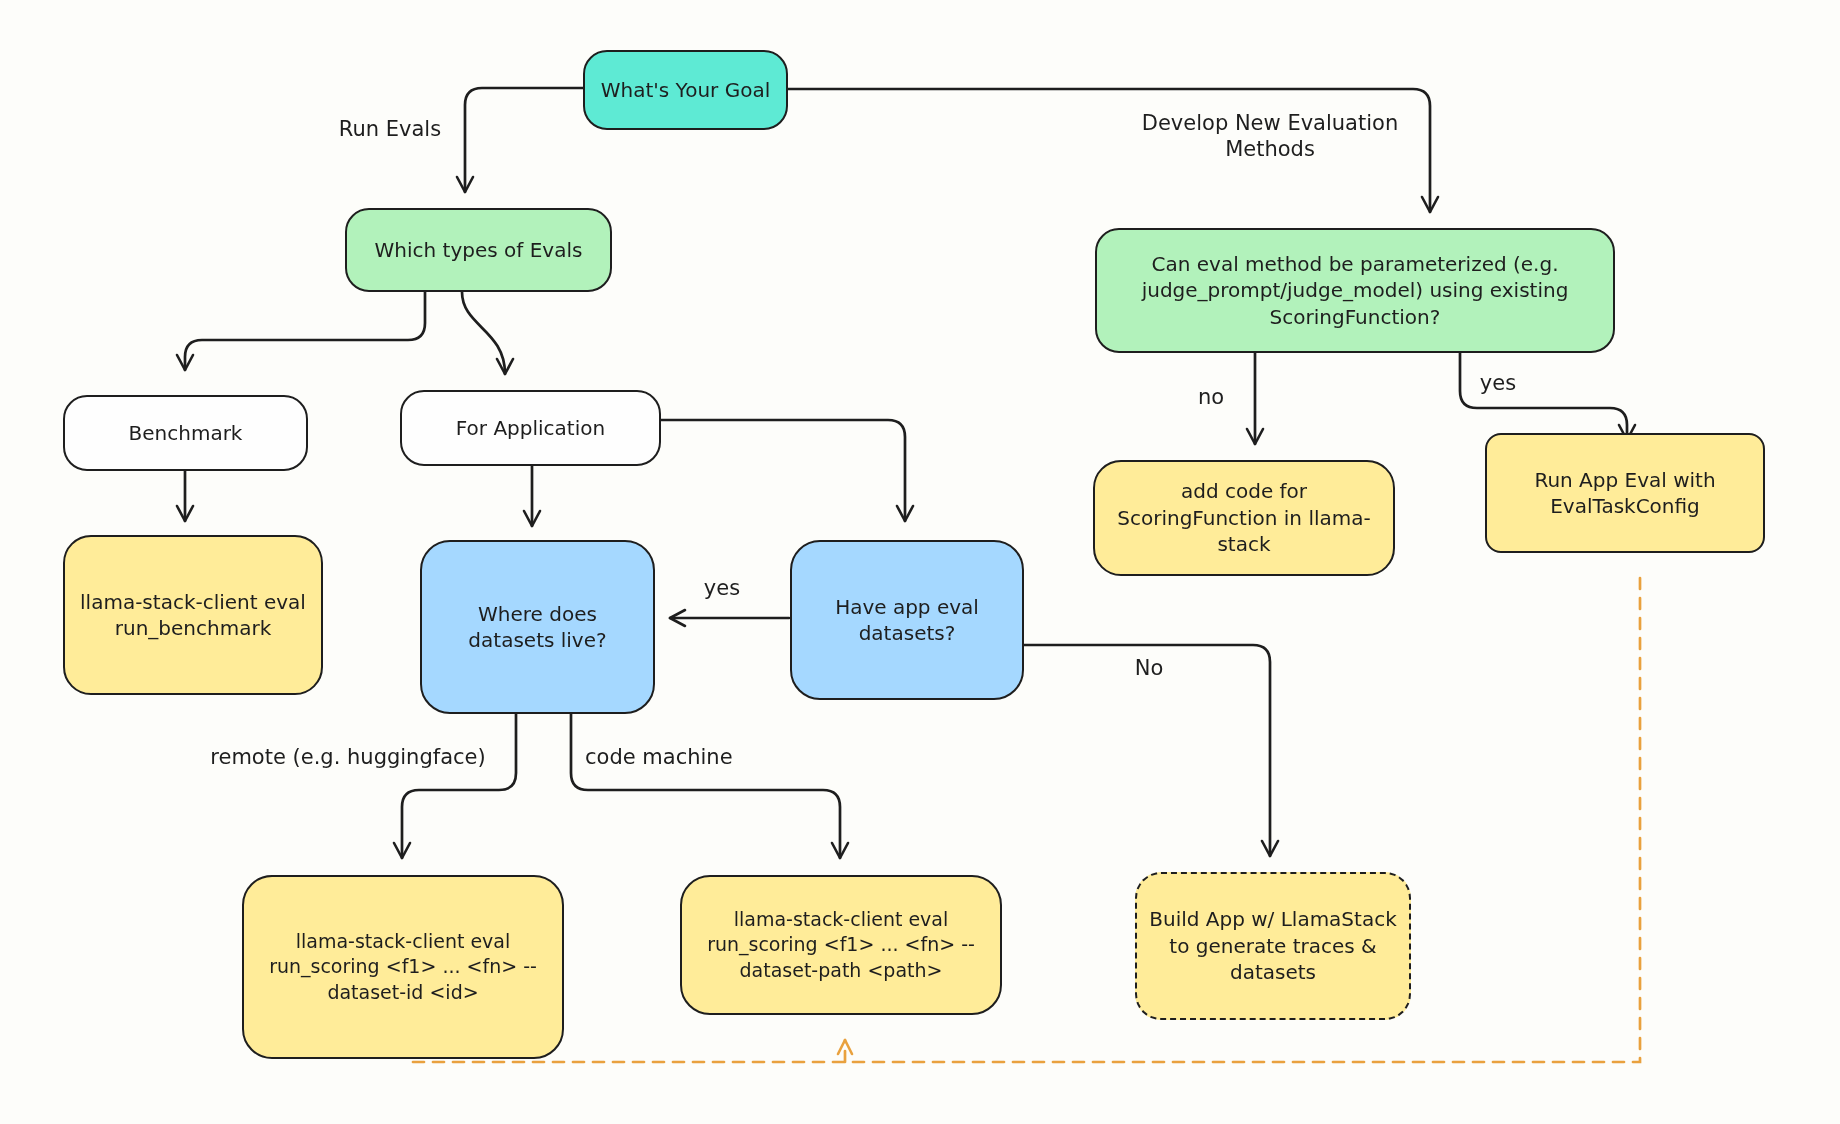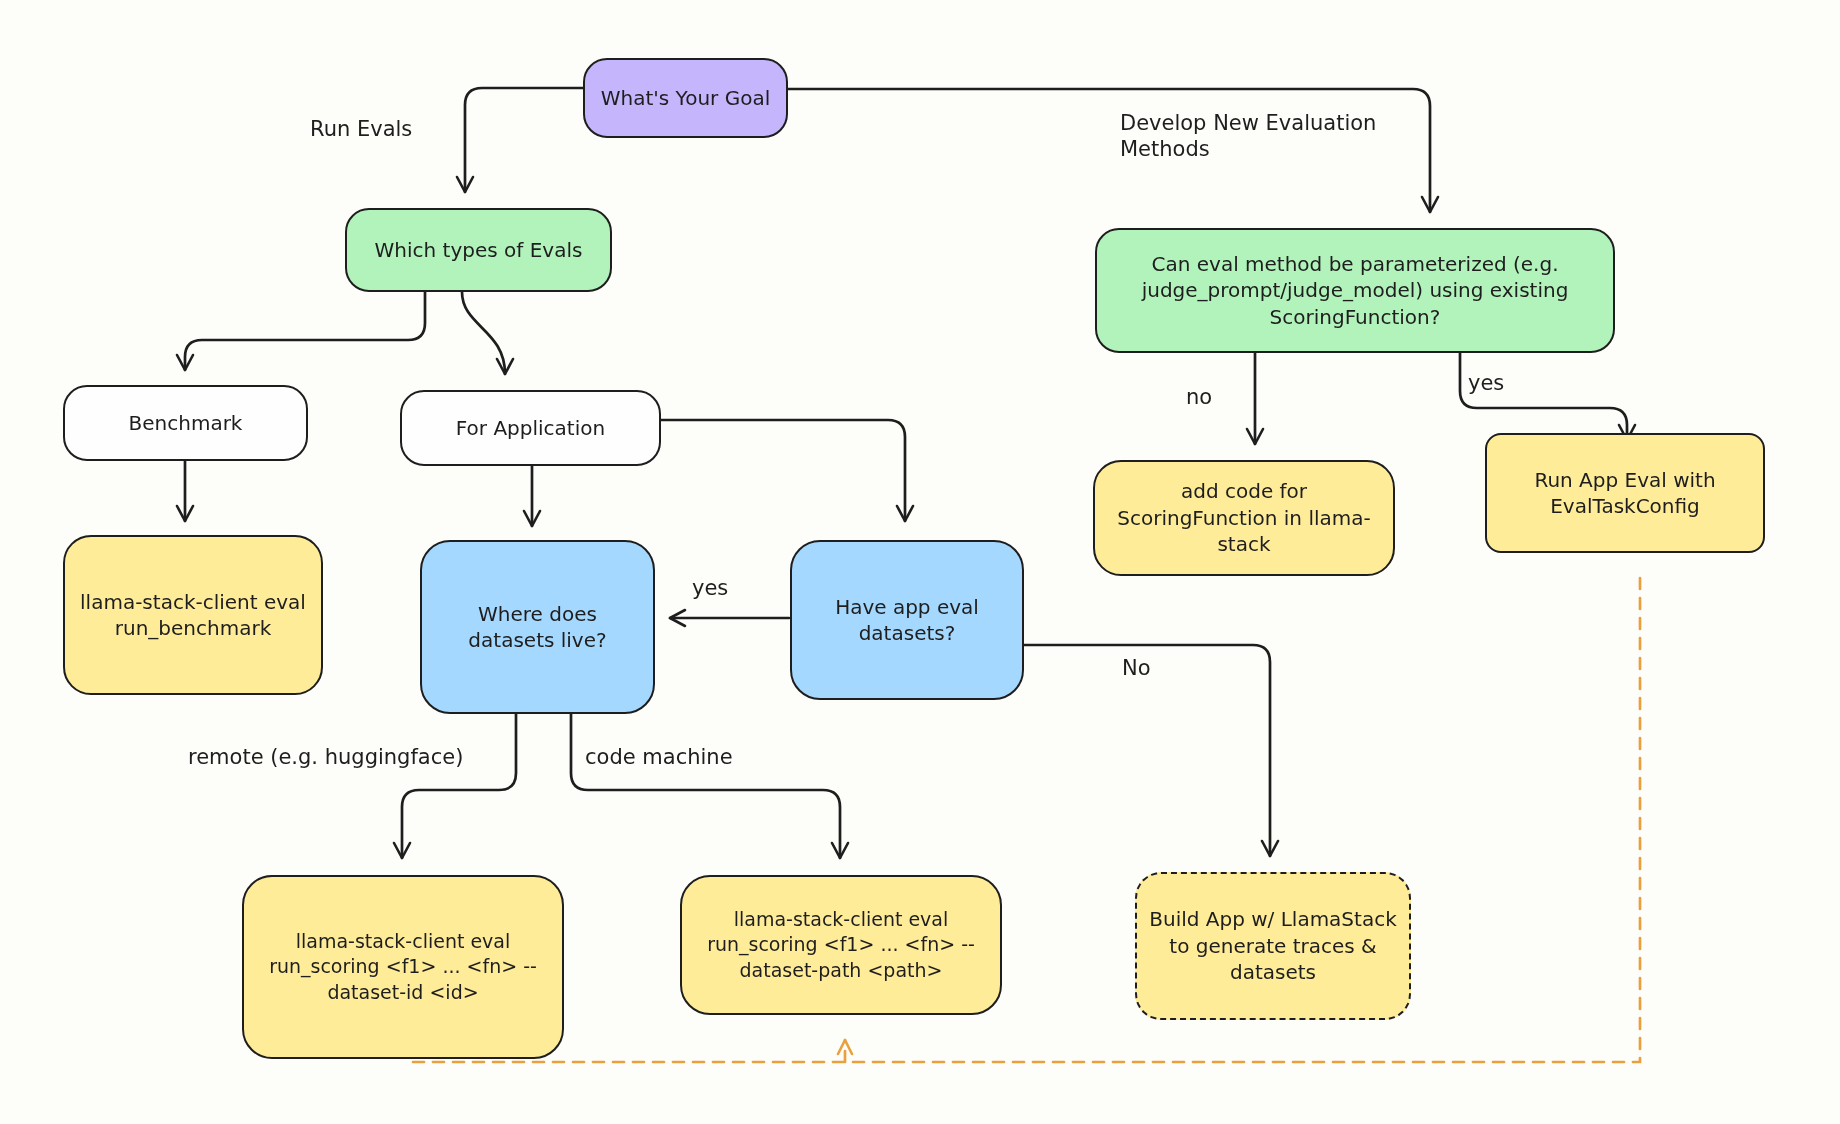--- a/index.html
+++ b/index.html
@@ -23,32 +23,33 @@
     text-align:center;
     border:2.6px solid #1e1e1e;
     border-radius:24px;
     color:#1e1e1e;
     font-size:20px;
     line-height:1.32;
     padding:6px 12px;
     box-sizing:border-box;
     background:#ffffff;
   }
-  .node.pink{background:#c4b5fd;margin-top:8px;}
+  .node.pink{background:#5eead4;}
   .node.green{background:#b2f2bb;}
   .node.blue{background:#a5d8ff;}
   .node.yellow{background:#ffec99;}
   .node.white{background:#fefefe;}
   .node.dashed{border-style:dashed;}
   .node.cmd{font-size:19px;}
   .edge-label{
     position:absolute;
     color:#1e1e1e;
     font-size:21px;
     line-height:1.25;
+    text-align:center;
   }
 </style>
 </head>
 <body>
 
 <div class="canvas">
 
   <svg class="edges" viewBox="0 0 1840 1124" xmlns="http://www.w3.org/2000/svg">
     <defs>
       <marker id="arrow" markerUnits="userSpaceOnUse" markerWidth="30" markerHeight="30" refX="2" refY="0" orient="auto" overflow="visible">
@@ -86,21 +87,21 @@
   </div>
 
   <div class="node green" style="left:1095px;top:228px;width:520px;height:125px">
     <span>Can eval method be parameterized (e.g. judge_prompt/judge_model) using existing ScoringFunction?</span>
   </div>
 
   <div class="node green" style="left:345px;top:208px;width:267px;height:84px">
     <span>Which types of Evals</span>
   </div>
 
-  <div class="node white" style="left:63px;top:385px;width:245px;height:76px">
+  <div class="node white" style="left:63px;top:395px;width:245px;height:76px">
     <span>Benchmark</span>
   </div>
 
   <div class="node white" style="left:400px;top:390px;width:261px;height:76px">
     <span>For Application</span>
   </div>
 
   <div class="node yellow" style="left:63px;top:535px;width:260px;height:160px;border-radius:28px">
     <span>llama-stack-client eval run_benchmark</span>
   </div>

